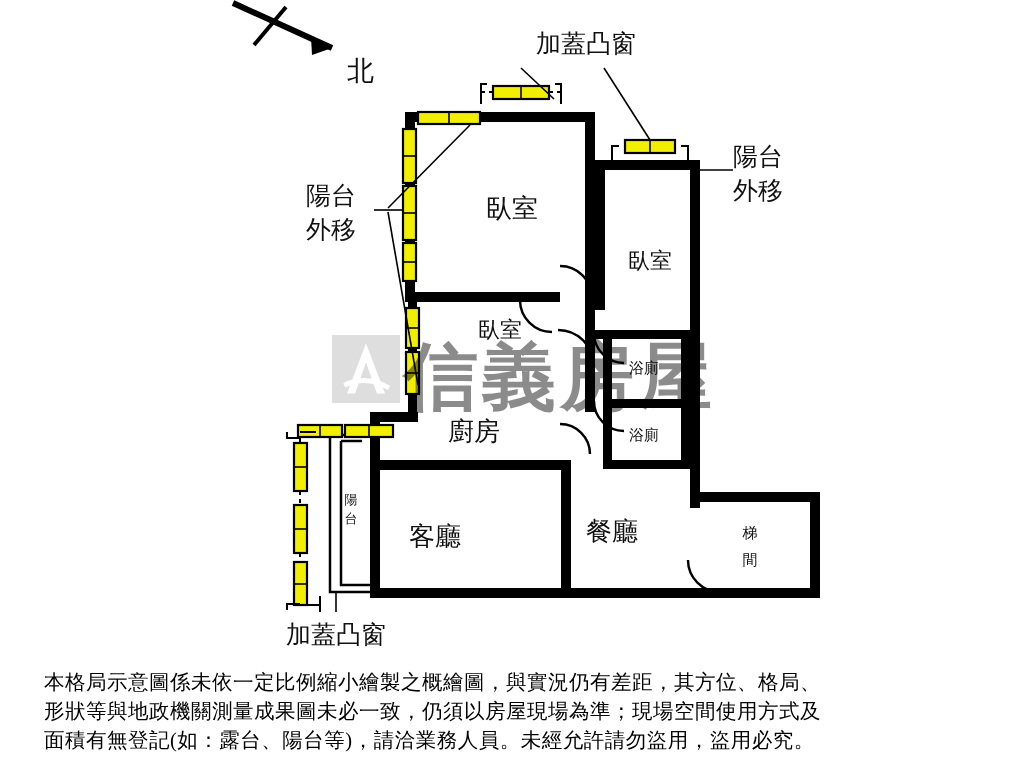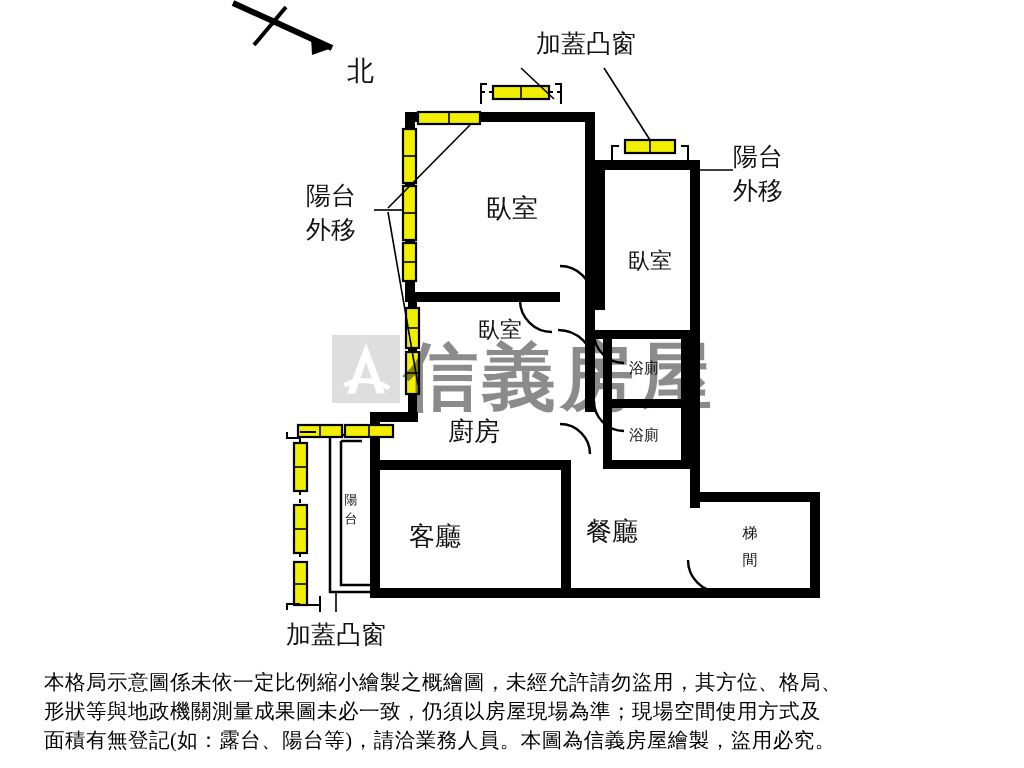--- a/index.html
+++ b/index.html
@@ -238,17 +238,17 @@
   </svg>
 
   <svg class="wm-logo" viewBox="0 0 100 100">
     <rect x="0" y="0" width="100" height="100" fill="#9a9a9a"></rect>
     <path d="M50 12 L78 86 L66 86 L50 40 L34 86 L22 86 Z" fill="#ffffff"></path>
     <path d="M18 74 Q50 58 84 78" stroke="#ffffff" stroke-width="7" fill="none"></path>
   </svg>
   <div class="wm-text">信義房屋</div>
 
   <div class="footer-txt">
-    <div>本格局示意圖係未依一定比例縮小繪製之概繪圖，未經允許請勿盜用，其方位、格局、</div>
+    <div>本格局示意圖係未依一定比例縮小繪製之概繪圖，與實況仍有差距，其方位、格局、</div>
     <div>形狀等與地政機關測量成果圖未必一致，仍須以房屋現場為準；現場空間使用方式及</div>
-    <div>面積有無登記(如：露台、陽台等)，請洽業務人員。本圖為信義房屋繪製，盜用必究。</div>
+    <div>面積有無登記(如：露台、陽台等)，請洽業務人員。未經允許請勿盜用，盜用必究。</div>
   </div>
 </div>
 
 </body></html>

